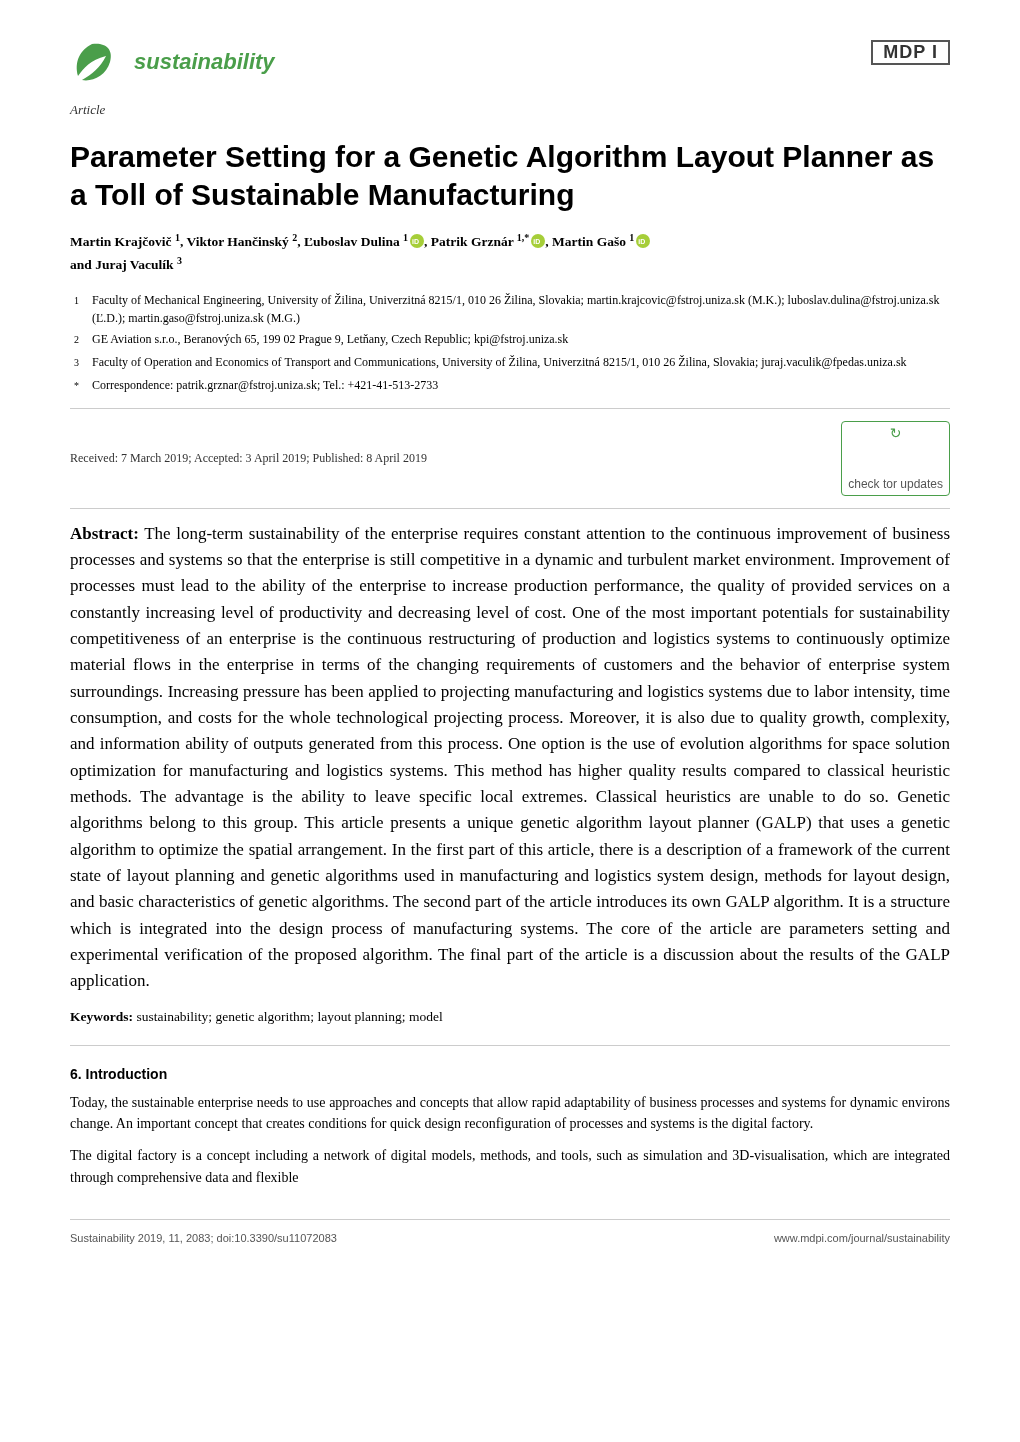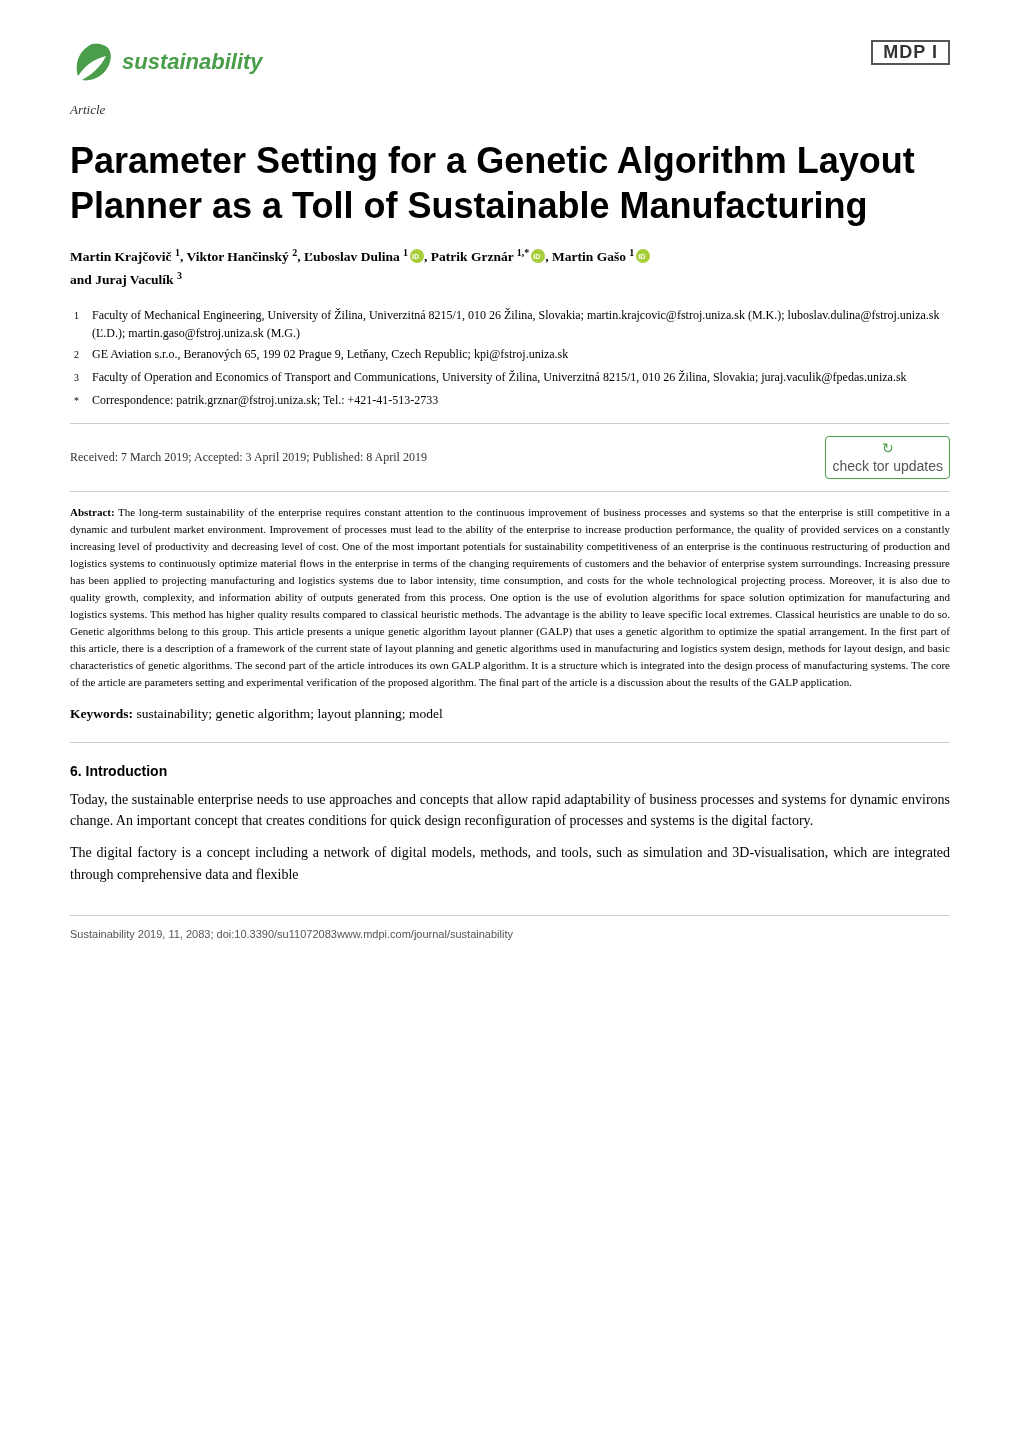--- a/index.html
+++ b/index.html
@@ -19,21 +19,21 @@
     }
     .header {
       display: flex;
       justify-content: space-between;
       align-items: flex-start;
       margin-bottom: 18px;
     }
     .sustainability-logo {
       display: flex;
       align-items: center;
-      gap: 8px;
+      gap: 20px;
     }
     .logo-icon {
       width: 44px;
       height: 44px;
     }
     .logo-text {
       font-family: Arial, sans-serif;
       font-size: 22px;
       font-style: italic;
       font-weight: bold;
@@ -49,21 +49,21 @@
       letter-spacing: 1px;
       height: fit-content;
     }
     .article-label {
       font-style: italic;
       font-size: 13px;
       color: #333;
       margin-bottom: 10px;
     }
     .title {
-      font-size: 36px;
+      font-size: 30px;
       font-weight: bold;
       font-family: Arial, Helvetica, sans-serif;
       line-height: 1.25;
       margin-bottom: 16px;
       color: #000;
       margin-top: 20px;
     }
     .authors {
       font-size: 13.5px;
       margin-bottom: 16px;
@@ -119,21 +119,21 @@
       font-size: 14px;
       color: #4a9e4a;
     }
     .divider {
       border: none;
       border-top: 1px solid #ccc;
       margin: 12px 0;
     }
     .abstract-section {
       margin-bottom: 14px;
-      font-size: 11px;
+      font-size: 17px;
       line-height: 1.55;
       text-align: justify;
     }
     .abstract-section .abstract-title {
       font-weight: bold;
     }
     .keywords-section {
       font-size: 13.5px;
       margin-bottom: 20px;
     }
@@ -150,27 +150,29 @@
       font-family: Arial, Helvetica, sans-serif;
     }
     .body-text {
       font-size: 14px;
       line-height: 1.55;
       text-align: justify;
       margin-bottom: 10px;
     }
     .footer {
       display: flex;
+      justify-content: space-between;
       align-items: center;
       margin-top: 30px;
       padding-top: 12px;
       border-top: 1px solid #ccc;
       font-size: 11px;
       color: #555;
       font-family: Arial, Helvetica, sans-serif;
+      gap: 28px;
     }
     .orcid-icon {
       display: inline-block;
       width: 14px;
       height: 14px;
       background: #a6ce39;
       border-radius: 50%;
       margin-left: 2px;
       vertical-align: middle;
       position: relative;
@@ -234,21 +236,21 @@
       </li>
     </ol>
   </div>
 
   <hr class="divider">
 
   <div class="received-date">
     <span>Received: 7 March 2019; Accepted: 3 April 2019; Published: 8 April 2019</span>
     <div class="check-updates-badge">
       <span class="badge-icon">↻</span>
-      <span style="font-size:14px; color:#555; text-align:left; line-height:1.2;">check tor updates</span>
+      <span style="font-size:12px; color:#555; text-align:left; line-height:1.2;margin-top:34px;">check tor updates</span>
     </div>
   </div>
 
   <hr class="divider">
 
   <div class="abstract-section">
     <span class="abstract-title">Abstract:</span><span> The long-term sustainability of the enterprise requires constant attention to the continuous improvement of business processes and systems so that the enterprise is still competitive in a dynamic and turbulent market environment. Improvement of processes must lead to the ability of the enterprise to increase production performance, the quality of provided services on a constantly increasing level of productivity and decreasing level of cost. One of the most important potentials for sustainability competitiveness of an enterprise is the continuous restructuring of production and logistics systems to continuously optimize material flows in the enterprise in terms of the changing requirements of customers and the behavior of enterprise system surroundings. Increasing pressure has been applied to projecting manufacturing and logistics systems due to labor intensity, time consumption, and costs for the whole technological projecting process. Moreover, it is also due to quality growth, complexity, and information ability of outputs generated from this process. One option is the use of evolution algorithms for space solution optimization for manufacturing and logistics systems. This method has higher quality results compared to classical heuristic methods. The advantage is the ability to leave specific local extremes. Classical heuristics are unable to do so. Genetic algorithms belong to this group. This article presents a unique genetic algorithm layout planner (GALP) that uses a genetic algorithm to optimize the spatial arrangement. In the first part of this article, there is a description of a framework of the current state of layout planning and genetic algorithms used in manufacturing and logistics system design, methods for layout design, and basic characteristics of genetic algorithms. The second part of the article introduces its own GALP algorithm. It is a structure which is integrated into the design process of manufacturing systems. The core of the article are parameters setting and experimental verification of the proposed algorithm. The final part of the article is a discussion about the results of the GALP application.</span>
   </div>
 
   <div class="keywords-section">

